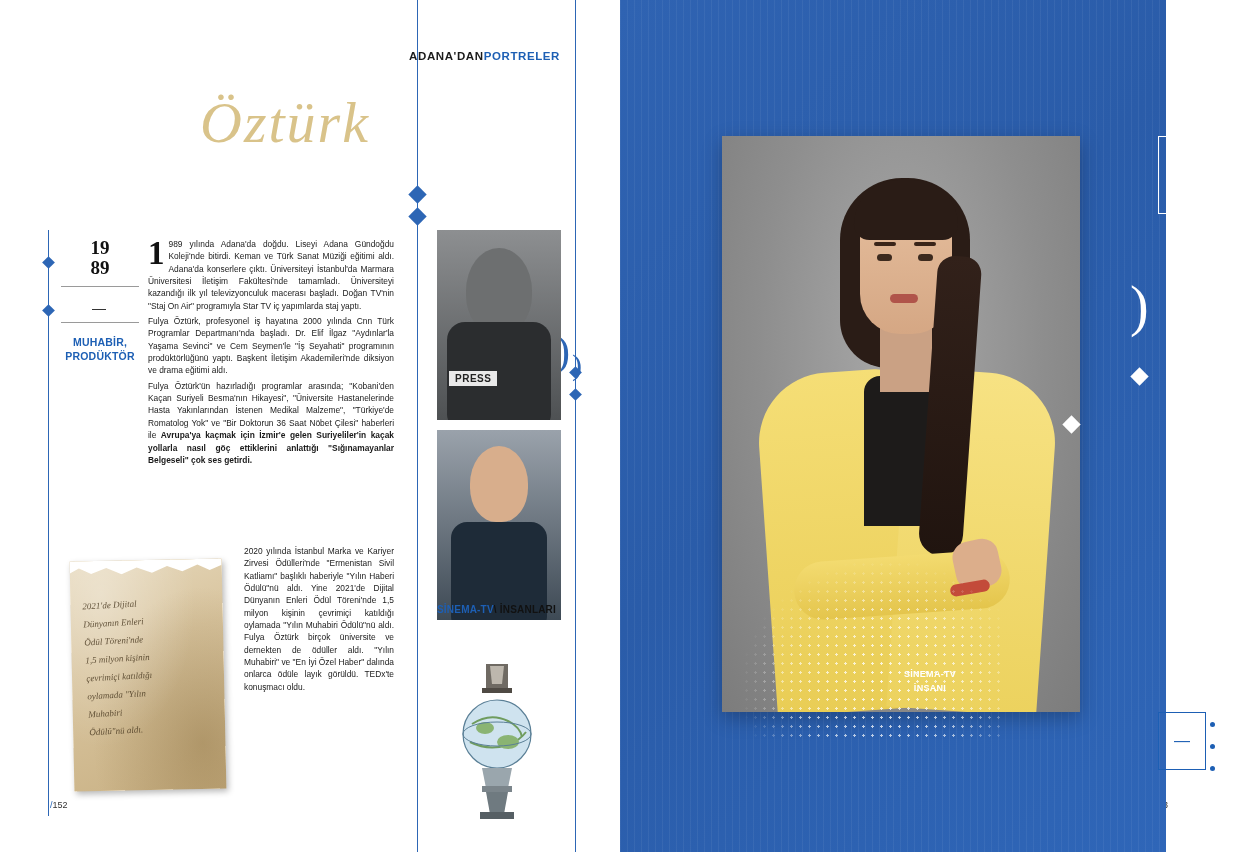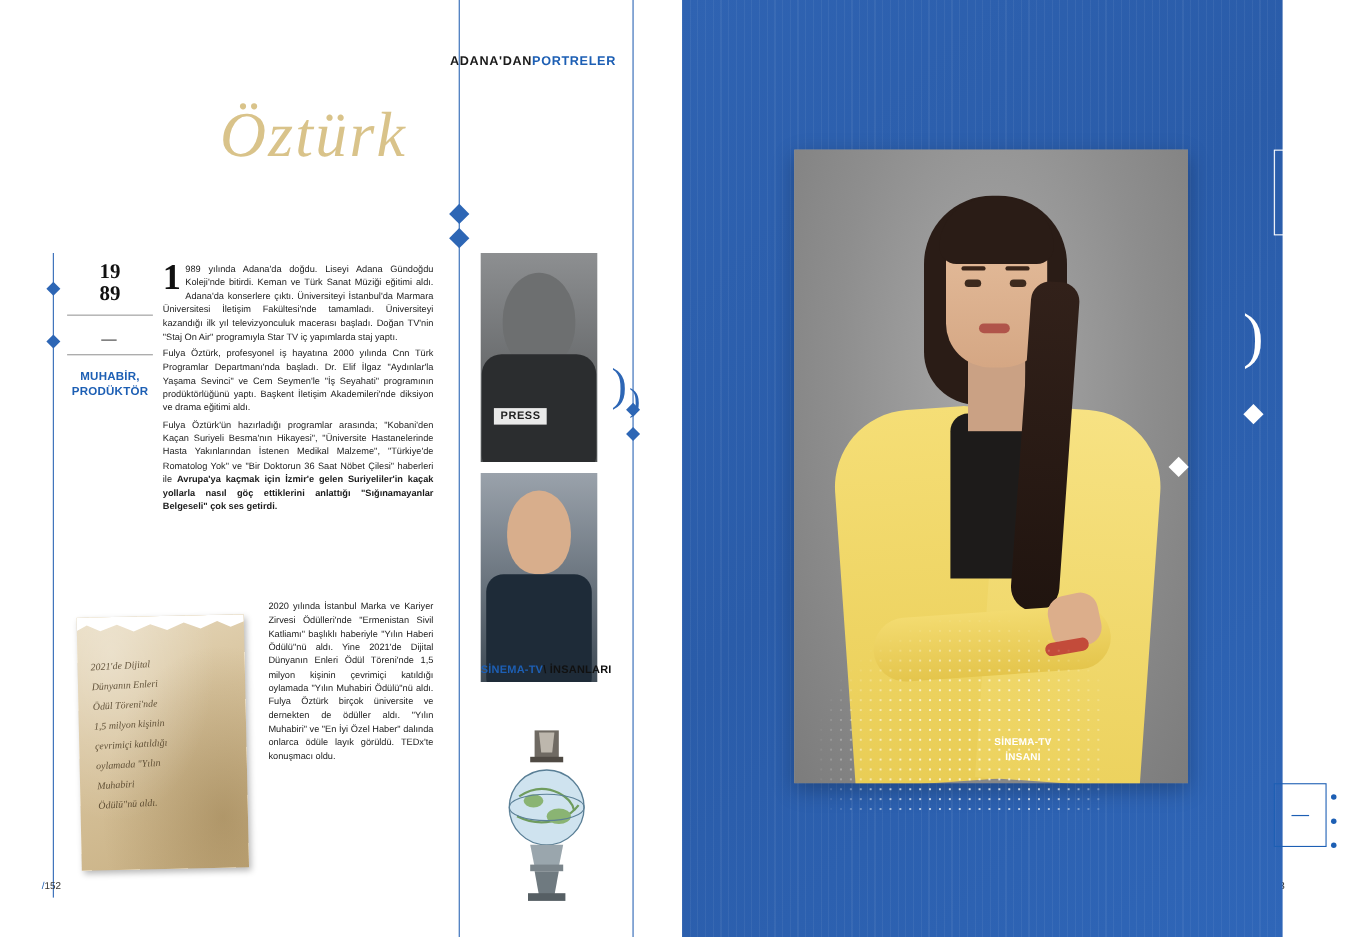--- a/index.html
+++ b/index.html
@@ -132,21 +132,21 @@
     position: absolute; left: 14px; top: 34px; right: 14px;
     font-family: "Liberation Serif", serif; font-style: italic;
     color: #4a3a22; font-size: 9px; line-height: 2.0;
     transform: rotate(-2deg);
     opacity: .85;
   }
   .note .lines div { border-bottom: 0px; white-space: nowrap; }
 
   
   .mid-photo {
-    position: absolute; left: 437px; width: 106px;
+    position: absolute; left: 437px; width: 124px;
     border: 0;
   }
   .ph1 { top: 230px; height: 190px; background: linear-gradient(180deg,#8d8f91,#4e5153); overflow:hidden; }
   .ph2 { top: 430px; height: 190px; background: linear-gradient(180deg,#9aa2ab,#3e4a55); overflow:hidden; }
 
   .ph-face {
     position:absolute; left:50%; transform:translateX(-50%);
     border-radius: 50% 50% 45% 45%;
   }
   .press-badge {
@@ -162,21 +162,21 @@
   .mid-caption .accent { color: #1d5fb4; }
 
   .globe-art {
     position: absolute; left: 452px; top: 662px; width: 90px; height: 160px;
   }
 
   
   .folio {
     position: absolute; bottom: 42px; font-size: 9px; color: #333;
   }
-  .folio.left { left: 38px; }
+  .folio.left { left: 50px; }
   .folio.right { right: 78px; }
   .folio .slash { color: #1d5fb4; }
 
   
   .blue-panel {
     position: absolute; left: 620px; top: 0; width: 546px; height: 852px;
     background:
       repeating-linear-gradient(90deg, rgba(255,255,255,.055) 0 1px, rgba(0,0,0,0) 1px 7px),
       linear-gradient(135deg,#2f63b2 0%, #2a5ca9 45%, #2f66b8 100%);
   }

